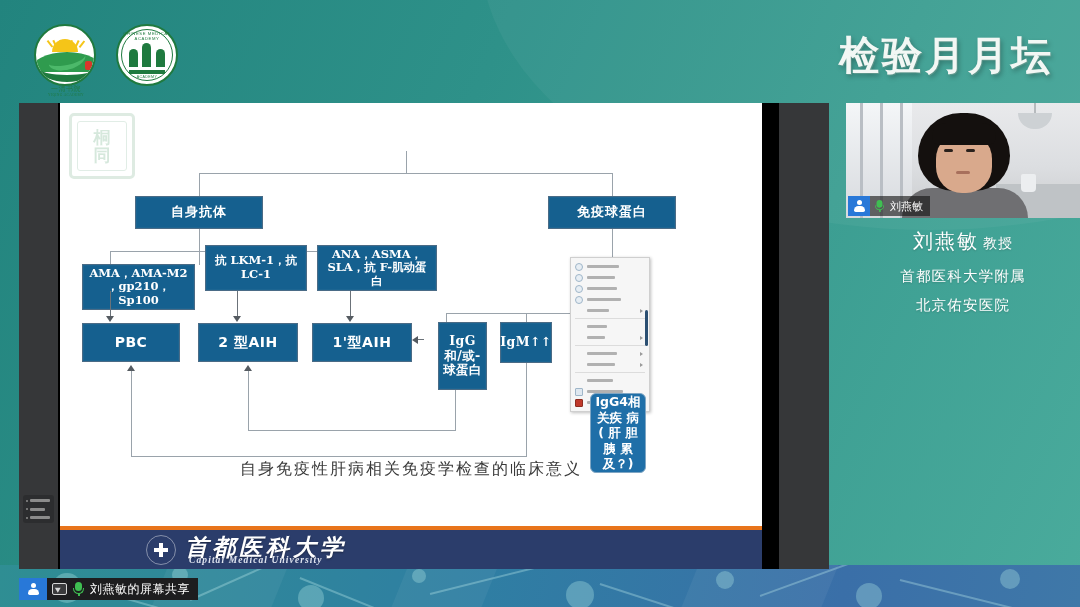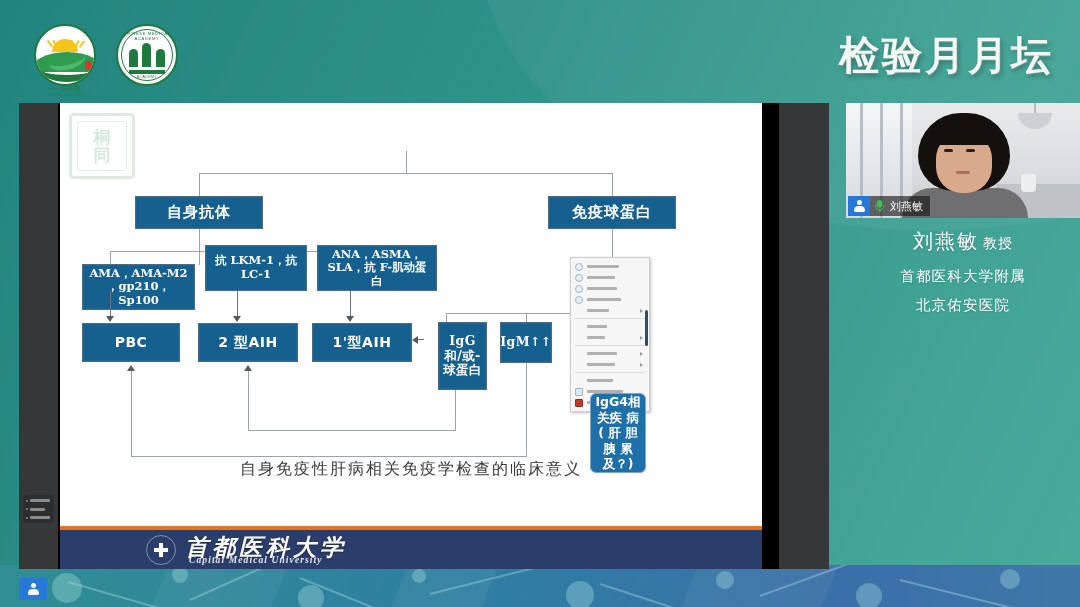--- a/index.html
+++ b/index.html
@@ -219,21 +219,21 @@
     display: flex; align-items: center; justify-content: center;
     text-align: center;
     font-family: "DejaVu Serif", "Liberation Serif", serif;
     font-weight: 700;
     line-height: 1.18;
     letter-spacing: .4px;
     box-shadow: 0 0 0 1px rgba(255,255,255,.03) inset;
     padding: 2px 4px;
   }
   .fbox.level1 { font-size: 16px; letter-spacing: 1px; }
-  .fbox.level2 { font-size: 15px; letter-spacing: 1px; }
+  .fbox.level2 { font-size: 13px; letter-spacing: 1px; font-family: Liberation Mono, monospace; }
   .fbox.ab     { font-size: 11.5px; letter-spacing: 0px; }
   .fbox.dx     { font-size: 14px; letter-spacing: .5px; font-family: "DejaVu Sans", sans-serif; }
   .fbox.ig     { font-size: 12.5px; }
 
   
   .ln { position: absolute; background: #9aa3ab; }
   .ln.h { height: 1px; }
   .ln.v { width: 1px; }
   .arrow-down {
     position: absolute;
@@ -699,20 +699,32 @@
 
     </div>
   </div>
 
   <div class="share-strip">
     <div class="pill-blue">
       <span class="person-ico">
           <span class="h"></span>
           <span class="b"></span>
         </span>
+    </div>
+    <div class="pill-dark">
+      <span class="screen-ico">
+          <span class="scr"></span>
+          <span class="ar"></span>
+        </span>
+      <span class="mic-ico">
+          <span class="cap"></span>
+          <span class="arc"></span>
+          <span class="st"></span>
+        </span>
+      <span class="name">刘燕敏的屏幕共享</span>
     </div>
   </div>
 
   <div class="video-panel">
     <div class="vbg"></div>
     <div class="vwin">
       <i style="left:14px;"></i>
         <i style="left:34px;"></i>
         <i style="left:54px;"></i>
     </div>

